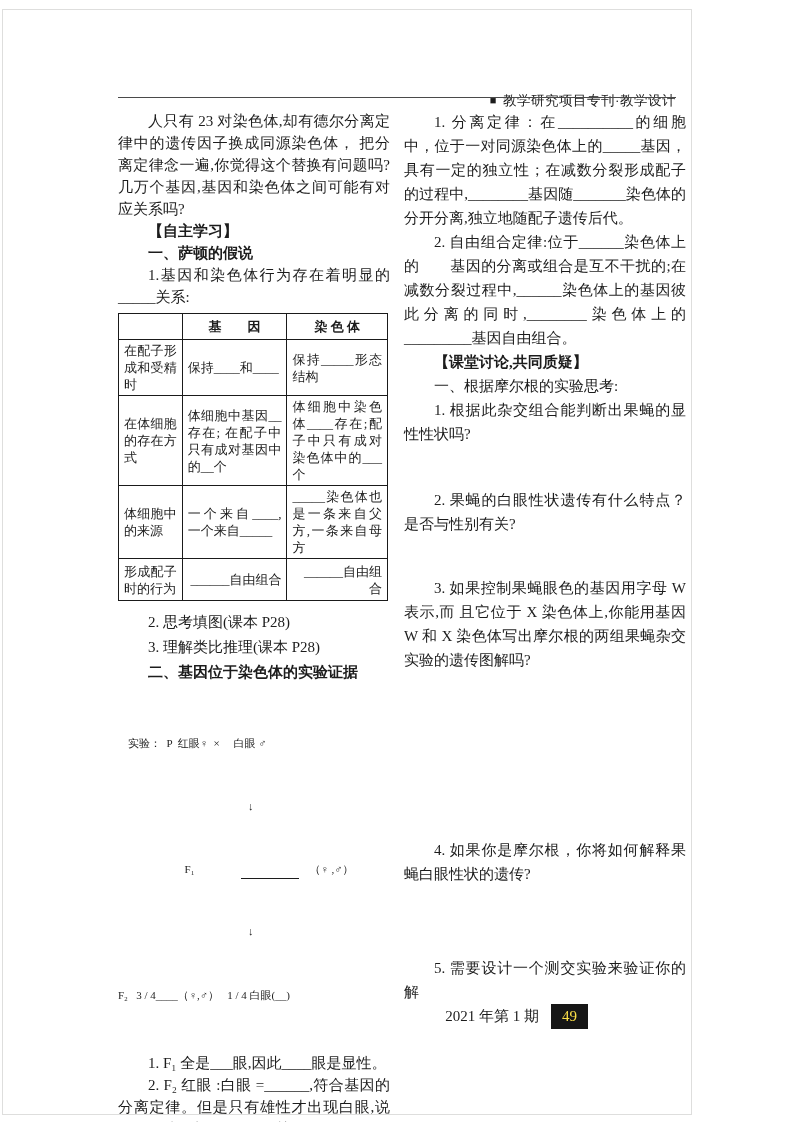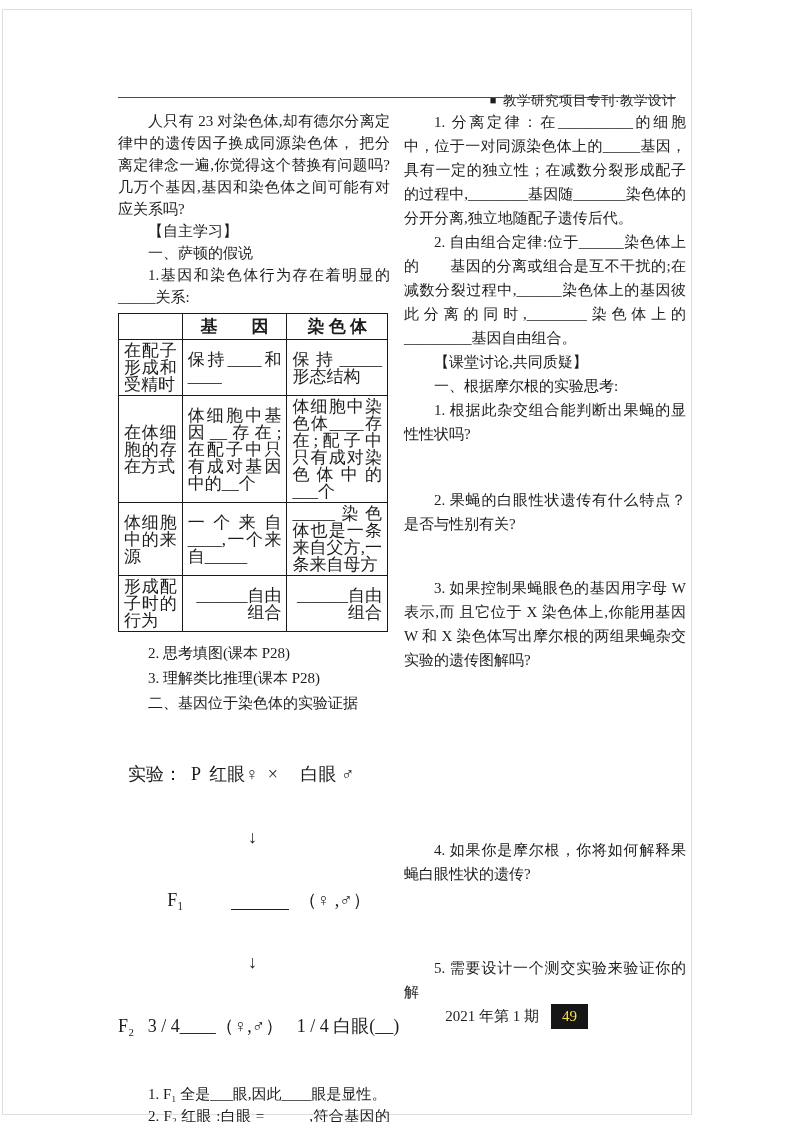--- a/index.html
+++ b/index.html
@@ -26,34 +26,34 @@
   .hdr-rule{
     position:absolute;top:97px;left:118px;width:558px;height:1px;
     background:#4a4a4a;
   }
   
   .col{position:absolute;top:110px;font-size:15px;text-align:justify;}
   .col p{margin:0;overflow-wrap:anywhere;}
   .col-l{left:118px;width:272px;line-height:22px;}
   .col-r{left:404px;width:282px;line-height:24px;}
   .ind{text-indent:2em;}
-  .b{font-weight:400;}
+  .b{font-weight:700;}
   
   table.cmp{
     border-collapse:collapse;margin:5px 0 9px 0;width:270px;
-    font-size:17px;line-height:17px;text-align:justify;
+    font-size:13px;line-height:17px;text-align:justify;
   }
   table.cmp,table.cmp th,table.cmp td{border:1.4px solid #1a1a1a;}
   table.cmp th,table.cmp td{padding:2px 5px;vertical-align:middle;overflow-wrap:anywhere;}
   table.cmp th{font-weight:700;text-align:center;white-space:pre;}
   col.c1{width:62px;}col.c2{width:102px;}col.c3{width:98px;}
   tr.h1{height:26px;}tr.h2{height:44px;}tr.h3{height:72px;}tr.h4{height:56px;}tr.h5{height:42px;}
   td.ar{text-align:right;}
   
-  .exp{margin:3px 0 2px 0;font-size:18px;white-space:pre;}
+  .exp{margin:3px 0 2px 0;font-size:11px;white-space:pre;}
   .exp .row{line-height:22px;}
   .exp .arrow{line-height:17px;padding-left:130px;}
   .exp .f1row{display:flex;align-items:flex-end;line-height:20px;justify-content:center;}
   .exp .f1row .lbl{margin-left:30px;}
   .exp .f1row .rule{
     display:inline-block;width:58px;height:13px;margin-left:47px;
     border-bottom:1px solid #1c1c1c;
   }
   .exp .f1row .pair{margin-left:10px;}
   .exp .pline{padding-left:10px;line-height:22px;}

